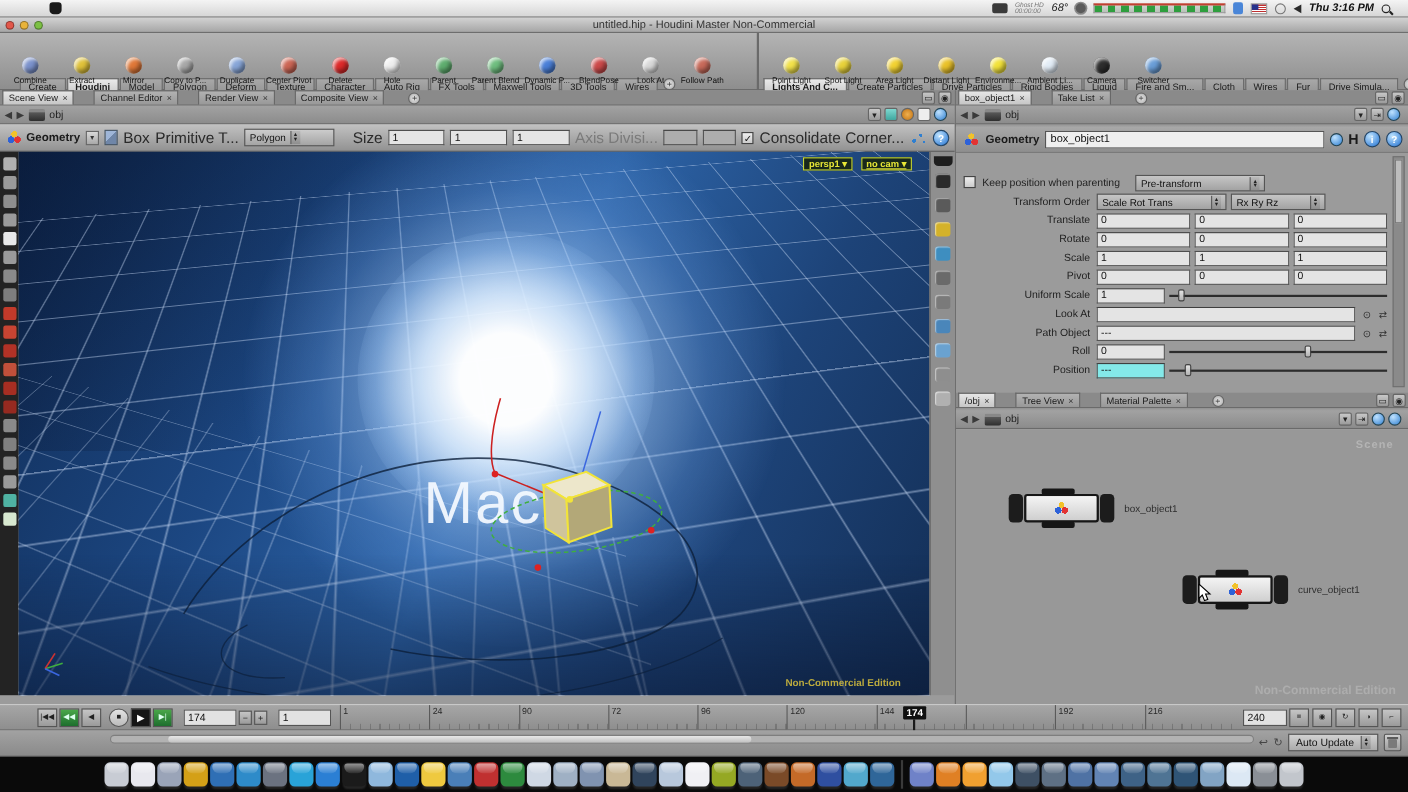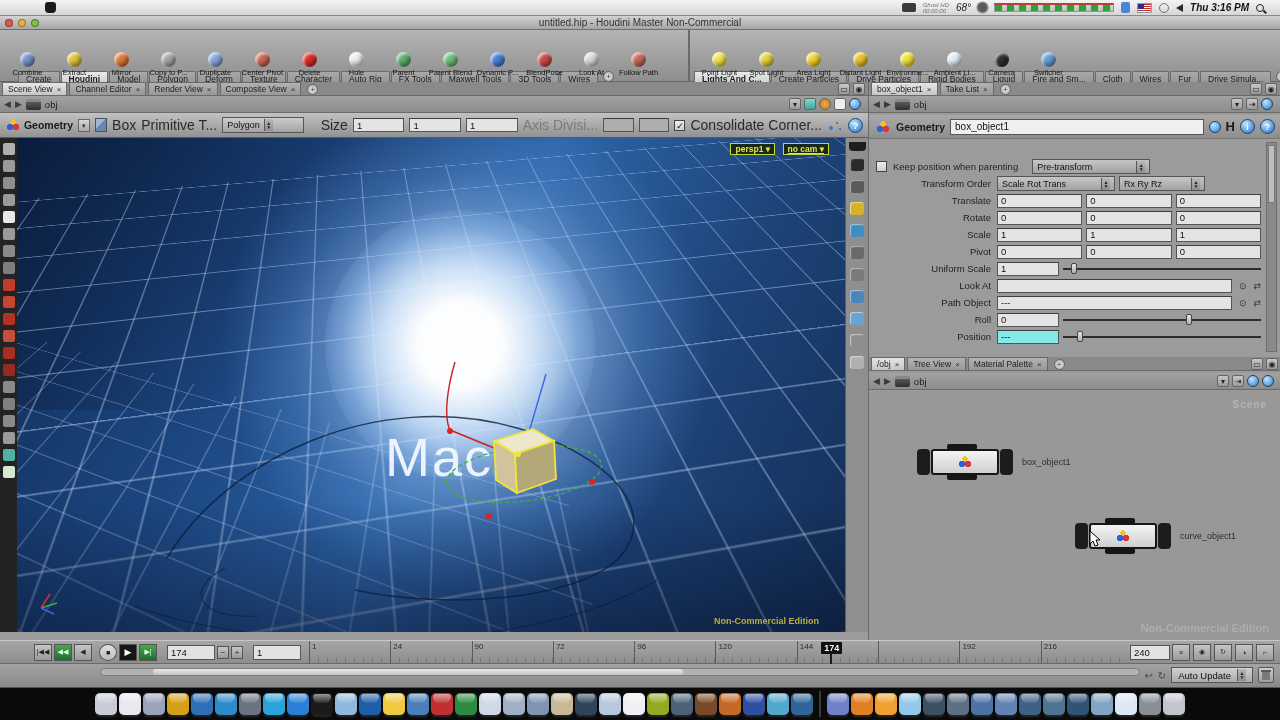--- a/index.html
+++ b/index.html
@@ -40,21 +40,21 @@
   .shelf-tab.active{background:linear-gradient(#eaeaea,#cacaca);font-weight:bold;}
   .round-btn{width:11px;height:11px;border-radius:50%;background:radial-gradient(#e8e8e8,#a8a8a8);border:1px solid #666;font-size:8px;line-height:9px;text-align:center;color:#333;margin-left:4px;}
   .toolrow{position:absolute;top:16px;height:36px;display:flex;align-items:center;padding-left:4px;}
   .shelf-tool{width:47px;display:flex;flex-direction:column;align-items:center;gap:1px;}
   .tool-ball{width:15px;height:15px;border-radius:50%;box-shadow:inset 2px 2px 3px rgba(255,255,255,.7),inset -2px -3px 4px rgba(0,0,0,.45);}
   .tool-label{font-size:7.5px;color:#111;white-space:nowrap;overflow:hidden;max-width:46px;}
   #shelf-divider{left:688px;top:30px;width:2px;height:52px;background:#6a6a6a;}
 
   
   .panetabs{display:flex;align-items:flex-end;height:14px;background:#8a8a8a;border-bottom:1px solid #6a6a6a;padding-left:2px;}
-  .pane-tab{height:13px;display:flex;align-items:center;gap:4px;padding:3px 5px;margin-right:2px;background:linear-gradient(#b2b2b2,#989898);border:1px solid #686868;border-bottom:none;font-size:8.5px;color:#1c1c1c;white-space:nowrap;}
+  .pane-tab{height:13px;display:flex;align-items:center;gap:4px;padding:3px 5px;margin-right:18px;background:linear-gradient(#b2b2b2,#989898);border:1px solid #686868;border-bottom:none;font-size:8.5px;color:#1c1c1c;white-space:nowrap;}
   .pane-tab.active{background:linear-gradient(#e6e6e6,#c6c6c6);}
   .tab-x{font-size:8px;color:#333;}
   .pathrow{display:flex;align-items:center;height:17px;background:linear-gradient(#a2a2a2,#8c8c8c);border-bottom:1px solid #6a6a6a;padding:0 4px;gap:4px;}
   .navarrow{font-size:9px;color:#3a3a3a;}
   .clapper{width:15px;height:11px;background:linear-gradient(#5a5a5a,#2e2e2e);border-radius:2px;border-top:3px solid #888;}
   .pathtext{font-size:9.5px;color:#1c1c1c;}
   .chip{width:12px;height:12px;border:1px solid #666;background:linear-gradient(#c8c8c8,#9a9a9a);border-radius:2px;font-size:8px;line-height:11px;text-align:center;color:#222;}
   .bluedot{width:12px;height:12px;border-radius:50%;background:radial-gradient(circle at 35% 30%,#bfe2ff,#2f7fd0);border:1px solid #245;}
 
   

